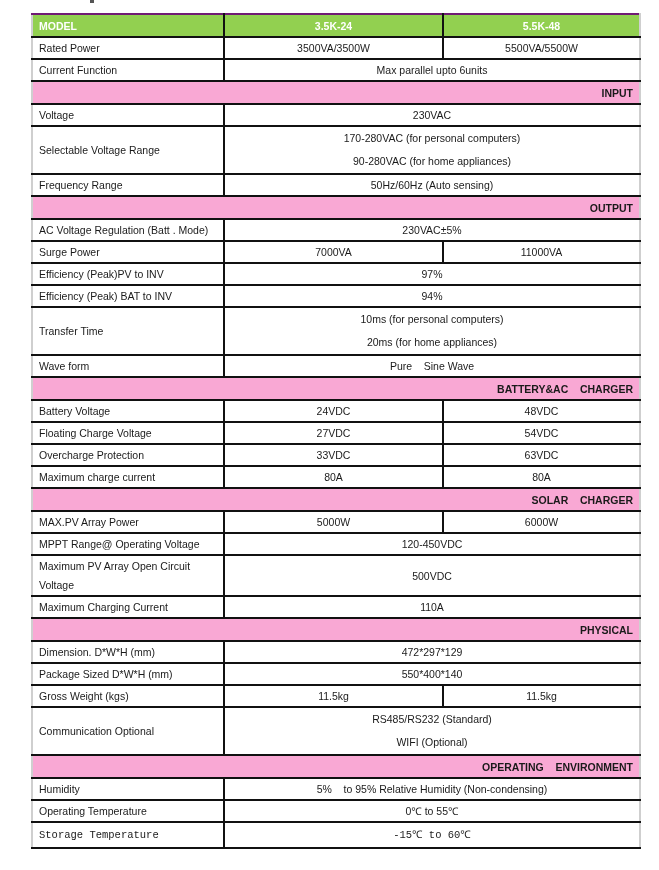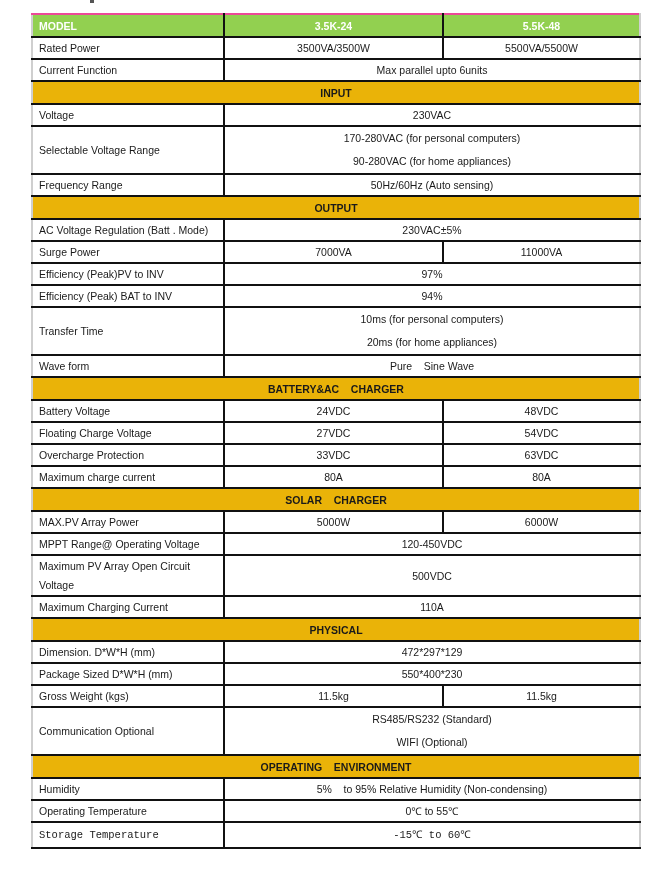--- a/index.html
+++ b/index.html
@@ -3,35 +3,35 @@
 <meta charset="utf-8">
 <style>
   html, body { margin: 0; padding: 0; background: #ffffff; }
   body { width: 659px; height: 870px; position: relative; overflow: hidden;
          font-family: "Liberation Sans", sans-serif; color: #1a1a1a; }
   .frag { position: absolute; left: 90px; top: 0; width: 4px; height: 3px; background: #555; }
   table.spec {
     position: absolute; left: 31px; top: 13px; width: 608px;
     border-collapse: collapse; table-layout: fixed;
     font-size: 10.5px;
-    border-left: 2px solid #cfcfcf; border-right: 2px solid #cfcfcf; border-top: 2px solid #ec4899;
+    border-left: 2px solid #cfcfcf; border-right: 2px solid #cfcfcf; border-top: 2px solid #701a75;
   }
   table.spec col.c0 { width: 192px; }
   table.spec col.c1 { width: 219px; }
   table.spec col.c2 { width: 197px; }
   table.spec td {
     padding: 0 6px; border-bottom: 2px solid #111; vertical-align: middle;
     line-height: 20px; white-space: nowrap; overflow: hidden;
   }
   table.spec td.lbl { text-align: left; border-right: 2px solid #111; }
   table.spec td.val { text-align: center; }
   table.spec td.val.mid { border-right: 2px solid #111; }
   tr.hdr td { background: #92d050; color: #ffffff; font-weight: bold; height: 21px; border-bottom: 2px solid #111; }
   tr.hdr td.lbl, tr.hdr td.mid { border-right: 2px solid #111; }
-  tr.sec td { background: #eab308; font-weight: bold; height: 21px; text-align: center; }
+  tr.sec td { background: #f9a8d4; font-weight: bold; height: 21px; text-align: right; }
   tr.r td { height: 20px; }
   tr.r2 td { height: 44px; }
   tr.r2 td.val div { line-height: 23px; }
   tr.r2b td { height: 39px; }
   tr.r2b td.lbl div { line-height: 19px; white-space: normal; }
   tr.last td { height: 24px; font-family: Liberation Mono, monospace; }
 </style>
 </head>
 <body>
 
@@ -160,21 +160,21 @@
 
     <tr class="sec">
       <td colspan="3">PHYSICAL</td>
     </tr>
     <tr class="r">
       <td class="lbl">Dimension. D*W*H (mm)</td>
       <td class="val" colspan="2">472*297*129</td>
     </tr>
     <tr class="r">
       <td class="lbl">Package Sized D*W*H (mm)</td>
-      <td class="val" colspan="2">550*400*230</td>
+      <td class="val" colspan="2">550*400*140</td>
     </tr>
     <tr class="r">
       <td class="lbl">Gross Weight (kgs)</td>
       <td class="val mid">11.5kg</td>
       <td class="val">11.5kg</td>
     </tr>
     <tr class="r2">
       <td class="lbl">Communication Optional</td>
       <td class="val" colspan="2">
         <div>RS485/RS232 (Standard)</div>

